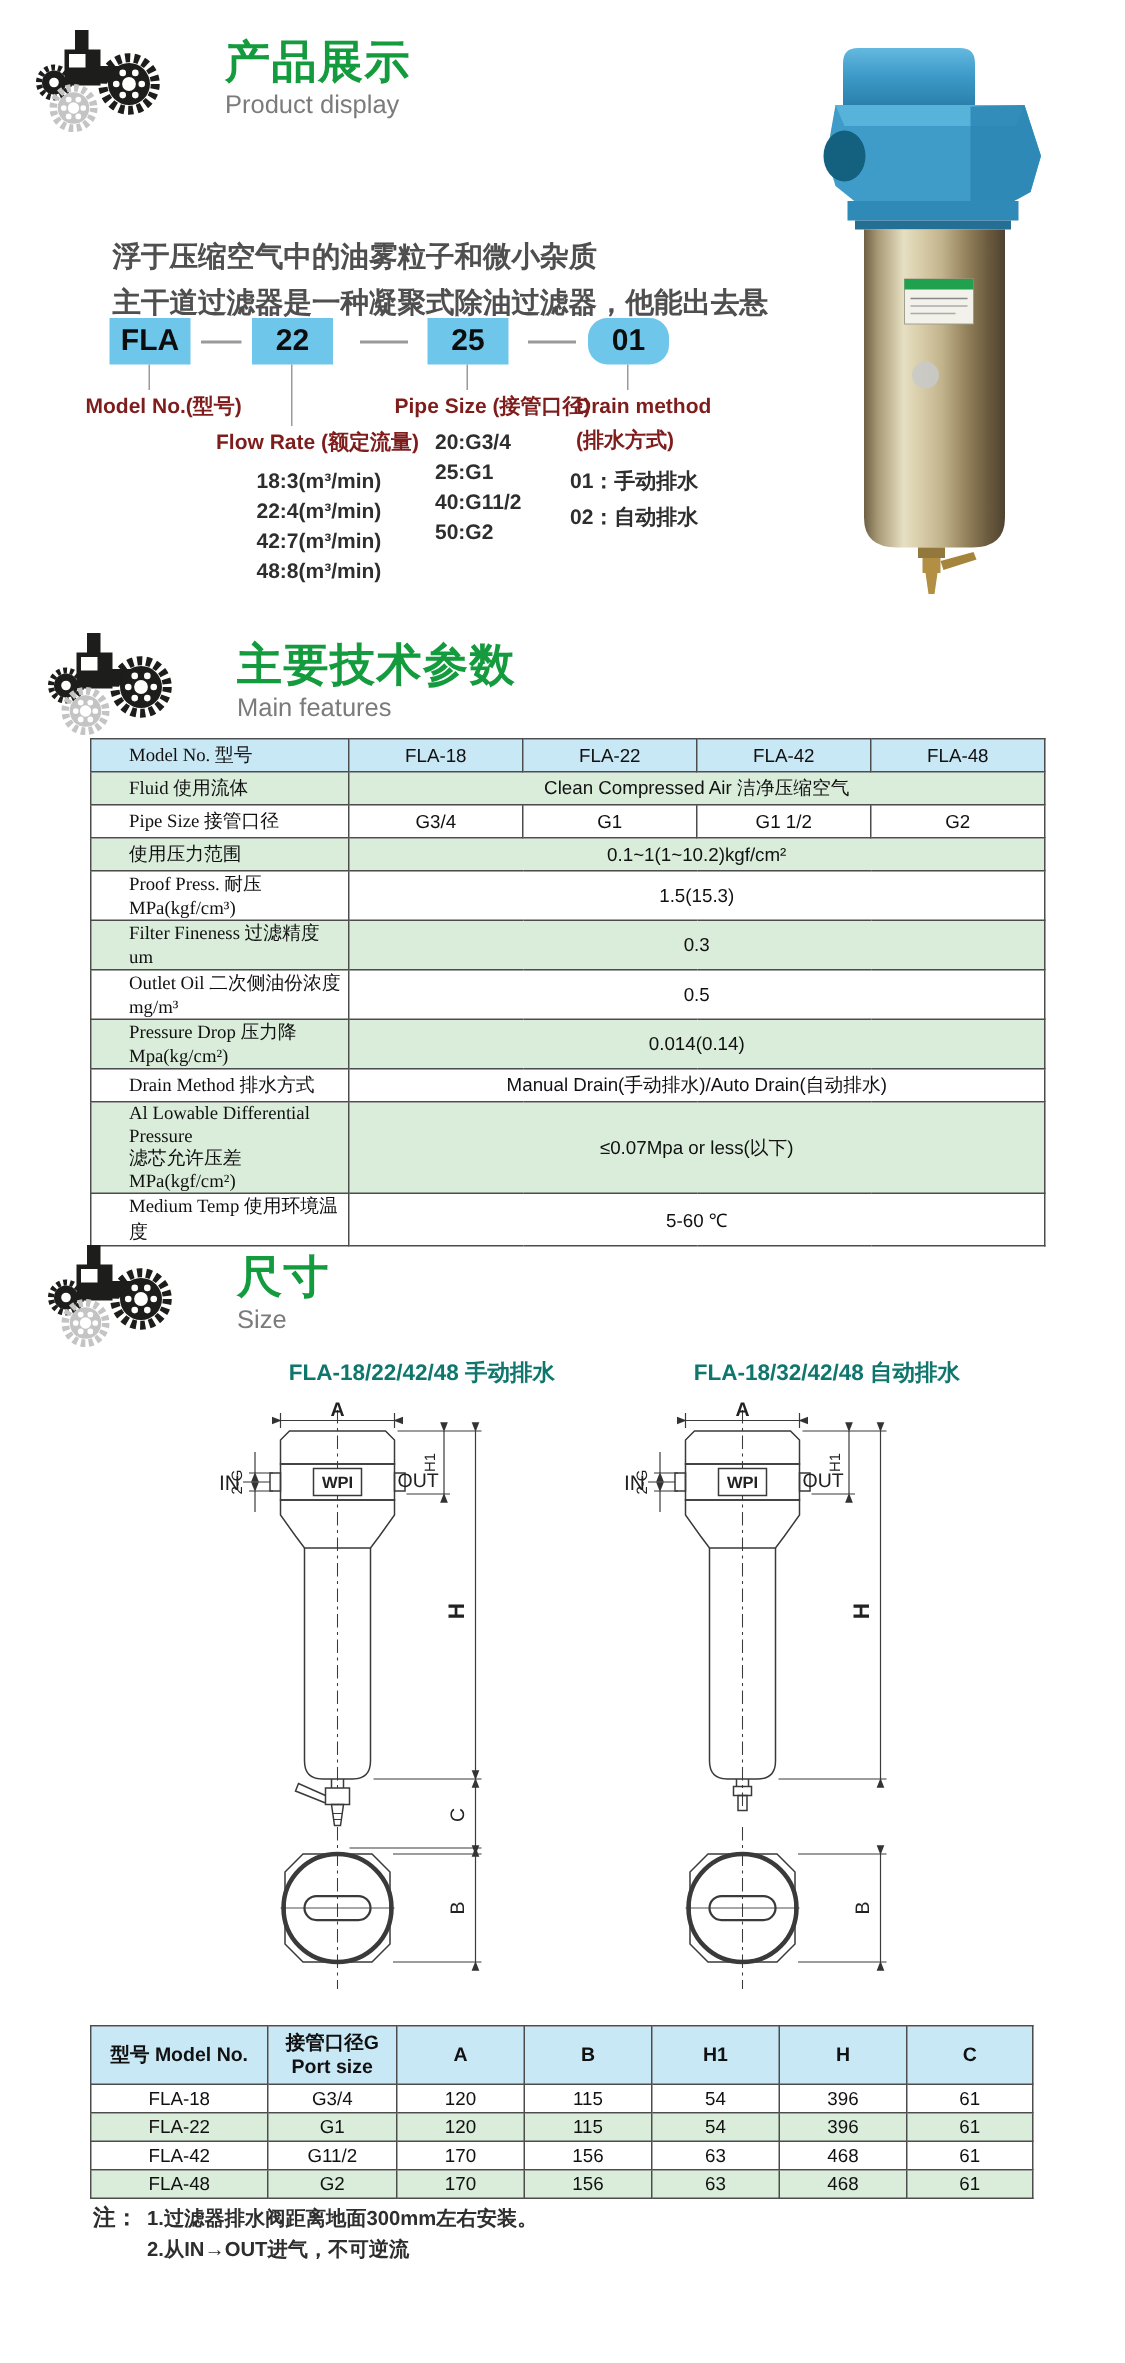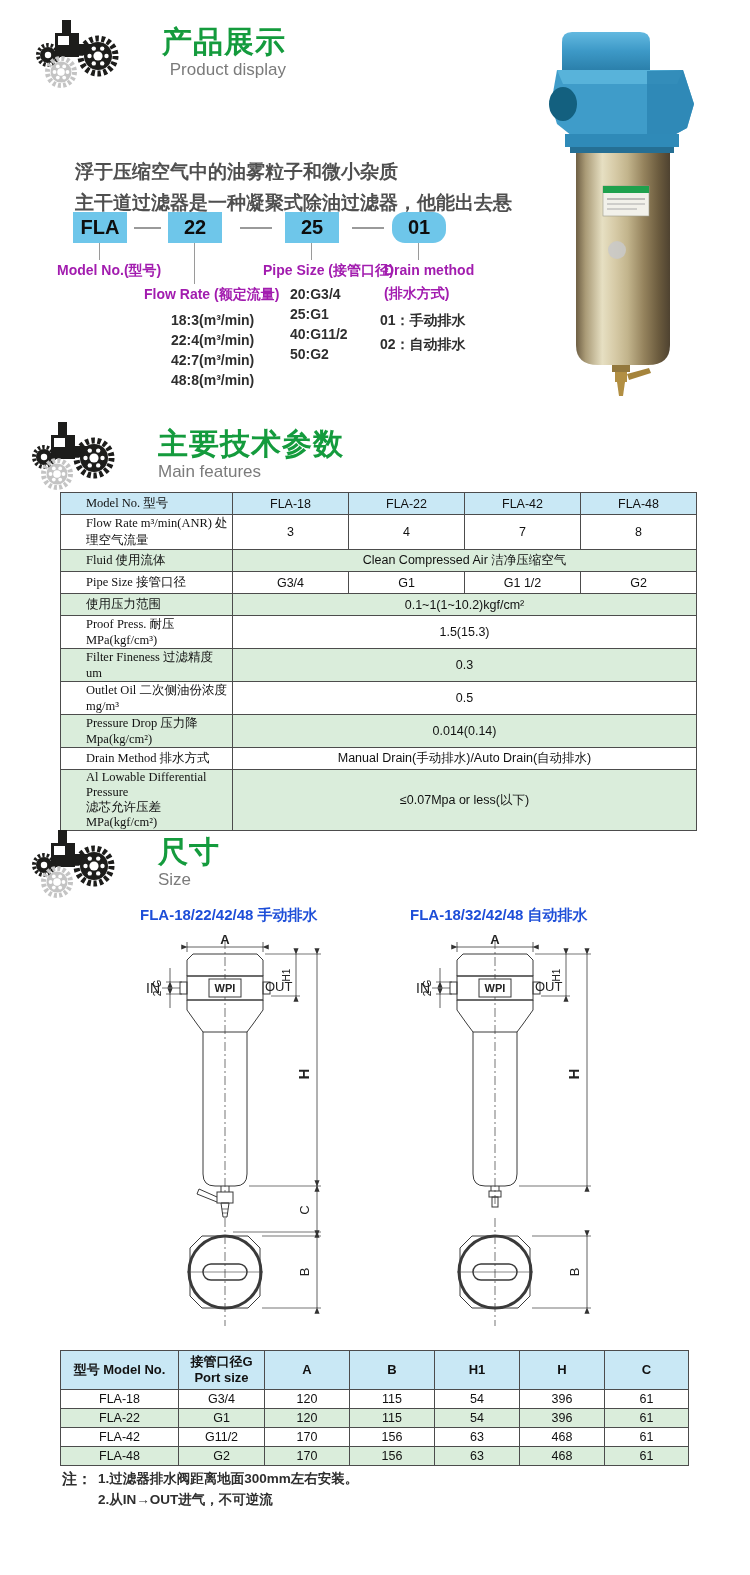--- a/index.html
+++ b/index.html
@@ -11,53 +11,53 @@
   .sec-title-cn{font-size:30px;font-weight:700;color:#149b3d;letter-spacing:1px;line-height:32px;}
   .sec-title-en{font-size:17px;color:#7b7b7b;margin-top:2px;}
   
   .desc{position:absolute;left:75px;top:156px;width:460px;font-size:19px;line-height:31px;
         font-weight:600;color:#4f4f4f;}
   
   .mbox{position:absolute;width:54px;height:31px;background:#6ec6ea;color:#0d0d0d;
         font-size:20px;font-weight:700;display:flex;align-items:center;justify-content:center;}
   .mdash{position:absolute;height:2px;background:#9a9a9a;}
   .vline{position:absolute;width:1px;background:#9a9a9a;}
-  .mlabel{position:absolute;font-size:14px;color:#a21caf;font-weight:600;}
+  .mlabel{position:absolute;font-size:14px;color:#7f1d1d;font-weight:600;}
   .mopts{position:absolute;font-size:14px;color:#2e2e2e;font-weight:600;}
   .mopts div{line-height:20px;}
   .mopts.wide div{line-height:24px;}
   
   table{border-collapse:collapse;table-layout:fixed;}
   .spec{position:absolute;left:60px;top:492px;width:636px;}
   .spec td{border:1px solid #4c4c4c;height:21px;padding:0 4px;font-size:12.5px;color:#111;}
   .spec td.lbl{font-family:"Liberation Serif",serif;text-align:left;padding-left:25px;}
   .spec td.val{text-align:center;}
   .bgB{background:#c9e8f5;}
   .bgG{background:#daeddb;}
   .spec td.two-line{height:34px;line-height:15px;}
   
-  .diag-title{position:absolute;width:230px;text-align:left;font-size:15px;font-weight:700;color:#1d4ed8;}
+  .diag-title{position:absolute;width:230px;text-align:right;font-size:15px;font-weight:700;color:#0f766e;}
   .diag{position:absolute;}
   
   .dim{position:absolute;left:60px;top:1350px;width:628px;}
   .dim td{border:1px solid #4c4c4c;text-align:center;font-size:12.5px;color:#111;height:18px;padding:0 2px;}
   .dim td.hd{font-weight:700;font-size:13px;height:38px;line-height:16px;}
   
   .notes{position:absolute;left:62px;top:1468px;display:flex;color:#2e2e2e;}
   .note-prefix{font-size:15px;font-weight:700;margin-right:6px;line-height:21px;}
   .note-lines{font-size:13.5px;font-weight:600;}
   .note-lines div{line-height:21px;}
   svg text{font-family:"Liberation Sans",sans-serif;}
 </style>
 </head>
 <body>
 
 <div class="page">
 
-  <div class="sec-header" style="left:34px;top:18px;text-align:right;">
+  <div class="sec-header" style="left:22px;top:18px;">
     <svg width="118" height="72" viewBox="0 0 118 72">
       <rect x="28" y="2" width="9" height="17" fill="#1d1d1b"></rect>
       <rect x="21" y="15" width="24" height="24" fill="#1d1d1b"></rect>
       <rect x="24" y="18" width="11" height="9" fill="#ffffff"></rect>
       <rect x="40" y="26" width="22" height="11" fill="#1d1d1b"></rect>
       <circle cx="14" cy="37" r="8" fill="#1d1d1b"></circle>
       <circle cx="14" cy="37" r="10" fill="none" stroke="#1d1d1b" stroke-width="4" stroke-dasharray="2.5 2"></circle>
       <circle cx="14" cy="37" r="3.2" fill="#ffffff"></circle>
       <circle cx="64" cy="38" r="14" fill="#1d1d1b"></circle>
       <circle cx="64" cy="38" r="17.5" fill="none" stroke="#1d1d1b" stroke-width="6" stroke-dasharray="3.5 2.6"></circle>
@@ -205,27 +205,20 @@
         <col style="width:116px">
       </colgroup>
     <tbody>
         <tr class="bgB">
       <td class="lbl">Model No. 型号</td>
       <td class="val">FLA-18</td>
       <td class="val">FLA-22</td>
       <td class="val">FLA-42</td>
       <td class="val">FLA-48</td>
     </tr>
-    <tr>
-      <td class="lbl">Flow Rate m³/min(ANR) 处理空气流量</td>
-      <td class="val">3</td>
-      <td class="val">4</td>
-      <td class="val">7</td>
-      <td class="val">8</td>
-    </tr>
     <tr class="bgG">
       <td class="lbl">Fluid 使用流体</td>
       <td class="val" colspan="4">Clean Compressed Air 洁净压缩空气</td>
     </tr>
     <tr>
       <td class="lbl">Pipe Size 接管口径</td>
       <td class="val">G3/4</td>
       <td class="val">G1</td>
       <td class="val">G1 1/2</td>
       <td class="val">G2</td>
@@ -253,20 +246,24 @@
     <tr>
       <td class="lbl">Drain Method  排水方式</td>
       <td class="val" colspan="4">Manual Drain(手动排水)/Auto Drain(自动排水)</td>
     </tr>
     <tr class="bgG">
       <td class="lbl two-line">
         <div>Al Lowable Differential Pressure</div>
         <div>滤芯允许压差　　MPa(kgf/cm²)</div>
       </td>
       <td class="val" colspan="4">≤0.07Mpa or less(以下)</td>
+    </tr>
+    <tr>
+      <td class="lbl">Medium Temp 使用环境温度</td>
+      <td class="val" colspan="4">5-60 ℃</td>
     </tr>
   </tbody>
     </table>
 
   <div class="sec-header" style="left:30px;top:828px;">
     <svg width="118" height="72" viewBox="0 0 118 72">
       <rect x="28" y="2" width="9" height="17" fill="#1d1d1b"></rect>
       <rect x="21" y="15" width="24" height="24" fill="#1d1d1b"></rect>
       <rect x="24" y="18" width="11" height="9" fill="#ffffff"></rect>
       <rect x="40" y="26" width="22" height="11" fill="#1d1d1b"></rect>

